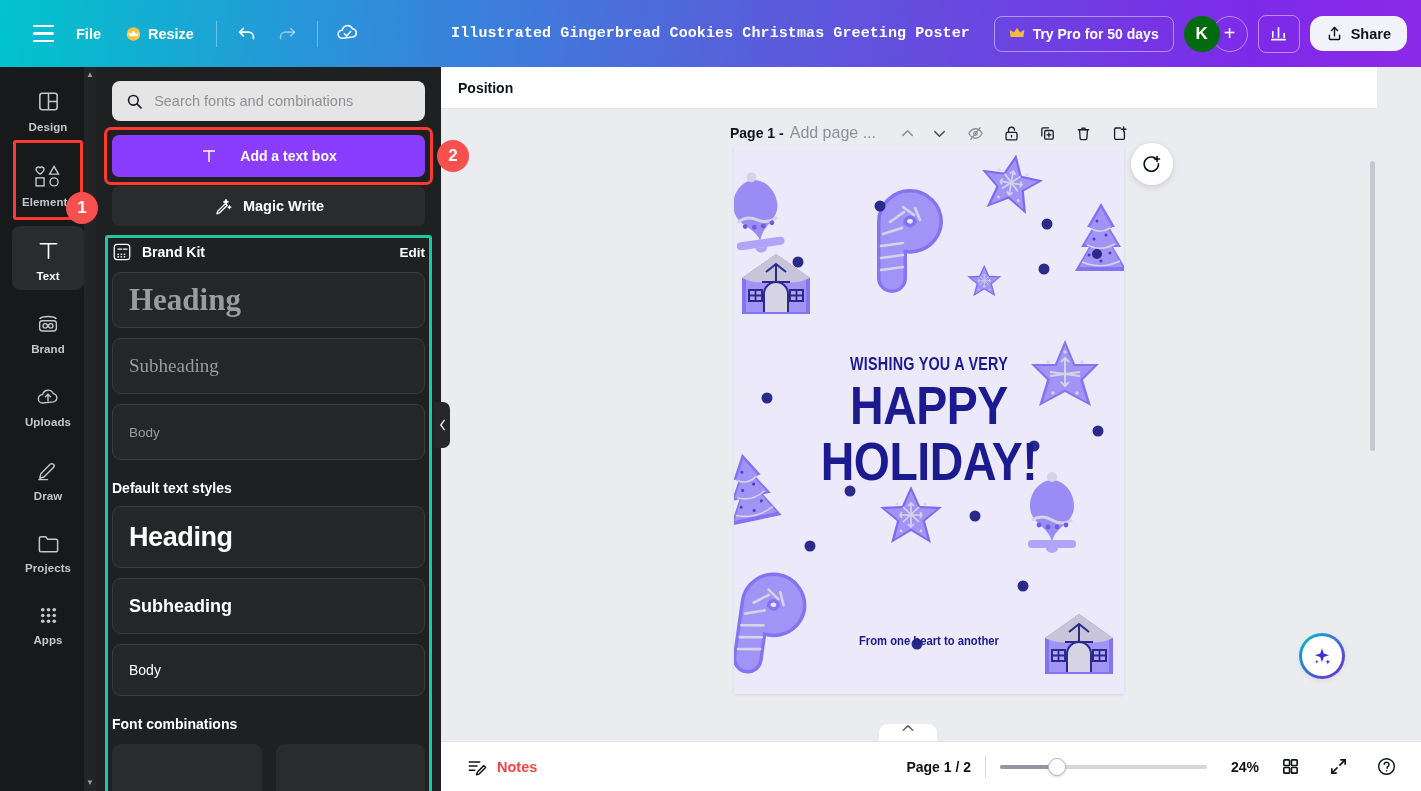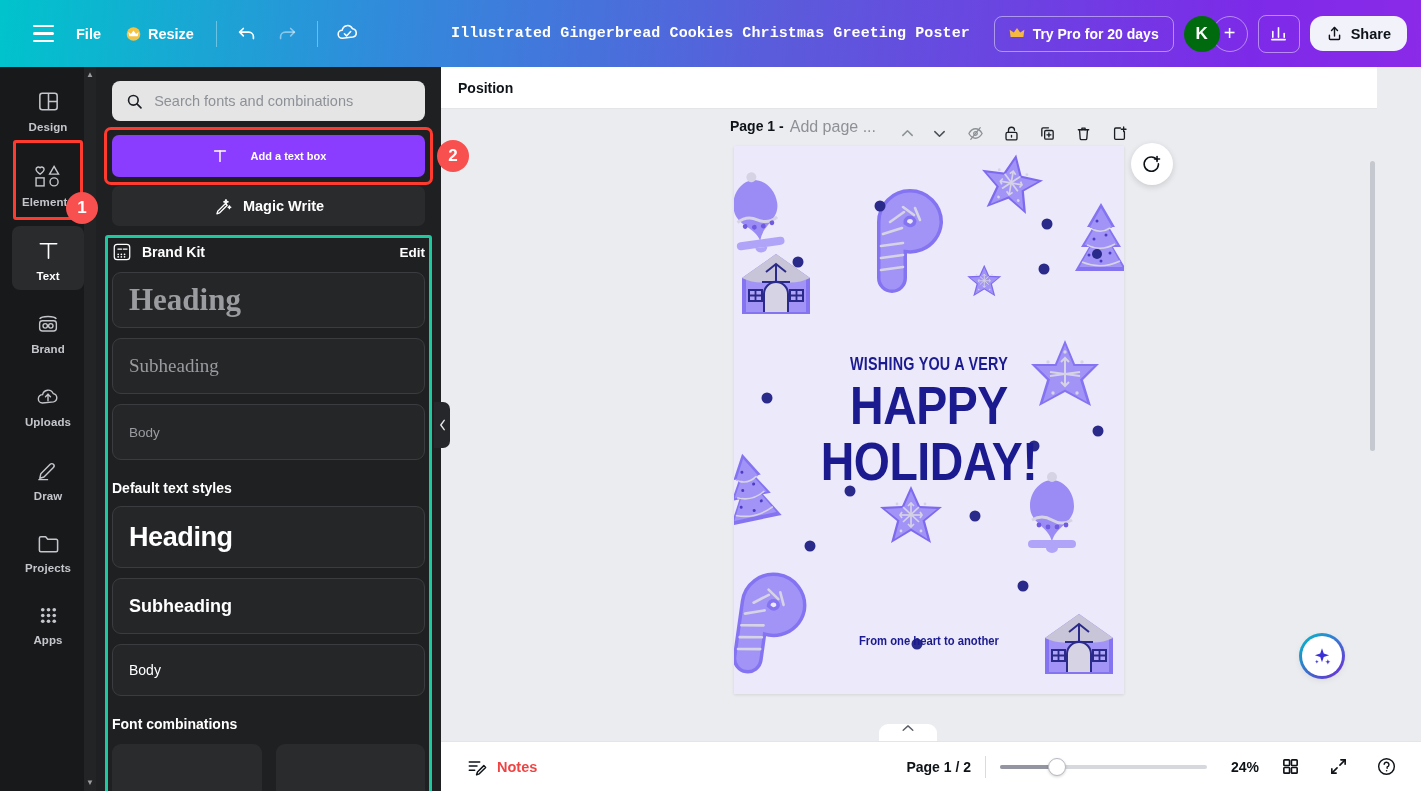--- a/index.html
+++ b/index.html
@@ -99,21 +99,21 @@
     align-items:center; padding: 0 14px; gap:11px; cursor:text;
   }
   .search-input {
     border:none; outline:none; font-size:14.5px; color:#3b3f45; width:100%;
     font-family:"Liberation Sans", sans-serif; background:transparent;
   }
   .search-input::placeholder { color:#8d9196; }
   .addtext-wrap { position:relative; margin-top: 14px; }
   .addtext-btn {
     height: 42px; background:#8b3dff; border-radius:7px; color:#fff;
-    font-size:11px; font-weight:bold; display:flex; align-items:center;
+    font-size:14px; font-weight:bold; display:flex; align-items:center;
     justify-content:center; gap:22px; cursor:pointer;
   }
   .hl-red {
     position:absolute; left:-8px; top:-8px; right:-8px; bottom:-8px;
     border: 3px solid #ff3b30; border-radius: 7px; pointer-events:none;
   }
   .magic-btn {
     margin-top: 9px; height: 40px; background:#2a2b2d; border-radius:7px; color:#fff;
     font-size:14.5px; font-weight:bold; display:flex; align-items:center;
     justify-content:center; gap:11px; cursor:pointer;
@@ -168,21 +168,21 @@
   .posbar {
     height: 42px; background:#fff; display:flex; align-items:center;
     padding-left: 17px; border-bottom:1px solid #e4e5e8;
   }
   .posbar-label { font-size:14px; font-weight:bold; color:#0e1318; cursor:pointer; }
   .canvas-area {
     position:absolute; top:42px; left:0; right:0; bottom:50px; background:#ebecf0;
     overflow:hidden;
   }
   .page-head {
-    position:absolute; left: 289px; top: 9px; display:flex; align-items:flex-start; gap:2px;
+    position:absolute; left: 289px; top: 9px; display:flex; align-items:center; gap:2px;
   }
   .ph-title { font-size:14px; font-weight:bold; color:#0e1318; white-space:nowrap; }
   .ph-sub { font-size:16px; color:#8d9196; margin-left:4px; white-space:nowrap; }
   .ph-ico { width:30px; height:30px; display:flex; align-items:center; justify-content:center;
             border-radius:5px; cursor:pointer; }
 
   .poster {
     position:absolute; left: 293px; top: 37px; width: 390px; height: 548px;
     background:#ece9fb; overflow:hidden; box-shadow:0 1px 3px rgba(0,0,0,0.10);
   }
@@ -291,21 +291,21 @@
 
     <div class="doc-title">Illustrated Gingerbread Cookies Christmas Greeting Poster</div>
 
     <div class="tb-right">
       <div class="pro-btn">
         <span class="crown">
           <svg width="16" height="12" viewBox="0 0 20 14">
               <path d="M2 12 L0.8 3 L6 6.5 L10 0.8 L14 6.5 L19.2 3 L18 12 Z" fill="#f5b942"></path>
             </svg>
         </span>
-        <span>Try Pro for 20 days</span>
+        <span>Try Pro for 50 days</span>
       </div>
       <div class="avatar-group">
         <div class="avatar">K</div>
         <div class="plus-circle">+</div>
       </div>
       <div class="sq-btn">
         <svg width="19" height="19" viewBox="0 0 20 20" fill="none" stroke="#fff" stroke-width="1.7" stroke-linecap="round">
           <path d="M4 14 V8"></path>
             <path d="M10 14 V4"></path>
             <path d="M16 14 V10"></path>

